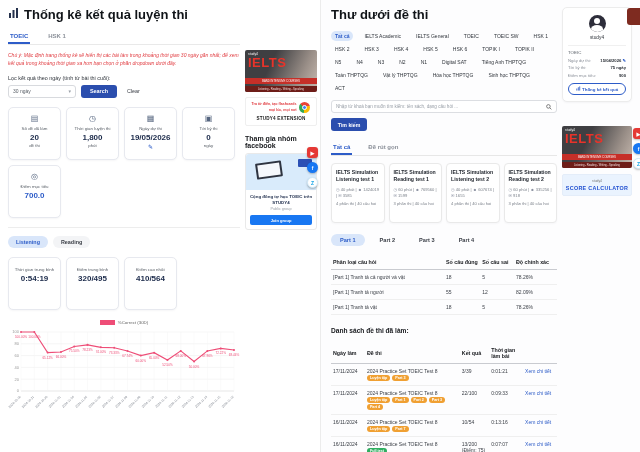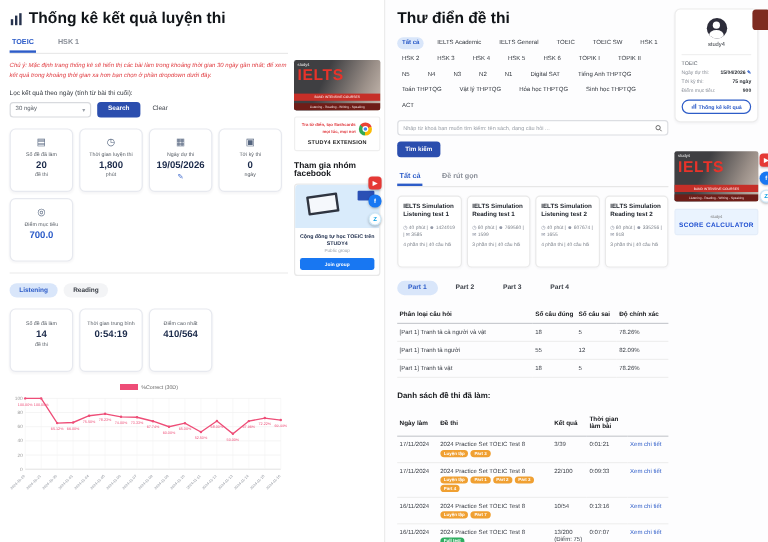--- a/index.html
+++ b/index.html
@@ -5,21 +5,21 @@
   * { margin:0; padding:0; box-sizing:border-box; }
   html,body { width:640px; height:452px; }
   body { font-family:"Liberation Sans", sans-serif; background:#fff; color:#333; overflow:hidden; display:flex; }
   .panel { width:320px; height:452px; position:relative; background:#fff; overflow:hidden; flex:0 0 320px; }
   .panel.right { border-left:1px solid #ececec; background:#fdfdfe; }
 
   
   .lp-wrap { display:flex; padding:7px 0 0 8px; }
   .lp-main { width:232px; }
   .lp-rail { width:72px; margin-left:5px; padding-top:43px; }
-  .lp-title { font-size:13px; font-weight:bold; color:#101418; display:flex; align-items:flex-end; gap:4px; }
+  .lp-title { font-size:13px; font-weight:bold; color:#101418; display:flex; align-items:flex-start; gap:4px; }
   .lp-tabs { display:flex; gap:16px; border-bottom:1px solid #e9e9e9; margin-top:7px; }
   .tab { font-size:6px; font-weight:bold; color:#8a8f98; padding:4px 2px 3px; }
   .tab.active { color:#2d5cc8; border-bottom:2px solid #2d5cc8; }
   .note { margin-top:7px; font-size:5px; line-height:1.55; color:#e03a3f; font-style:italic; }
   .filter-label { margin-top:7px; font-size:5.4px; color:#30353c; }
   .filter-row { display:flex; gap:5px; margin-top:4px; align-items:center; }
   .select { width:68px; height:13px; border:1px solid #d8dade; border-radius:3px; font-size:5px; color:#5a6068; display:flex; align-items:center; justify-content:space-between; padding:0 4px; background:#fff; }
   .btn-primary { background:#2b4eae; height:13px; padding:0 9px; font-size:5.4px; color:#fff; border-radius:3px; font-weight:bold; display:flex; align-items:center; }
   .btn-ghost { font-size:5.4px; color:#3c4048; padding:0 5px; height:13px; display:flex; align-items:center; }
   .cards { display:flex; flex-wrap:wrap; gap:5px; margin-top:9px; }
@@ -172,27 +172,26 @@
             <div class="stat-value accent">700.0</div>
           </div>
         </div>
       <div class="divider"></div>
       <div class="pill-tabs">
         <div class="pill active">Listening</div>
         <div class="pill">Reading</div>
       </div>
       <div class="cards" id="listening-cards">
           <div class="stat-card">
-            <div class="stat-label">Số đề đã làm</div>
-            <div class="stat-value">14</div>
-            <div class="stat-sub">đề thi</div>
-          </div>
-          <div class="stat-card">
             <div class="stat-label">Thời gian trung bình</div>
             <div class="stat-value">0:54:19</div>
+          </div>
+          <div class="stat-card">
+            <div class="stat-label">Điểm trung bình</div>
+            <div class="stat-value">320/495</div>
           </div>
           <div class="stat-card">
             <div class="stat-label">Điểm cao nhất</div>
             <div class="stat-value">410/564</div>
           </div>
         </div>
       <div class="chart-wrap">
         <div class="legend">
           <span class="legend-swatch"></span>
           <span>%Correct (30D)</span>
@@ -314,21 +313,21 @@
   <div class="floaters" style="top:147px; right:2px;">
     <div class="fl red">▶</div>
     <div class="fl blue">f</div>
     <div class="fl cyan">Z</div>
   </div>
 </div>
 
 <div class="panel right">
   <div class="rp-wrap">
     <div class="rp-main">
-      <div class="rp-title">Thư điển đề thi</div>
+      <div class="rp-title">Thư dưới đề thi</div>
       <div class="chips" id="chips">
           <span class="chip active">Tất cả</span>
           <span class="chip">IELTS Academic</span>
           <span class="chip">IELTS General</span>
           <span class="chip">TOEIC</span>
           <span class="chip">TOEIC SW</span>
           <span class="chip">HSK 1</span>
           <span class="chip">HSK 2</span>
           <span class="chip">HSK 3</span>
           <span class="chip">HSK 4</span>

